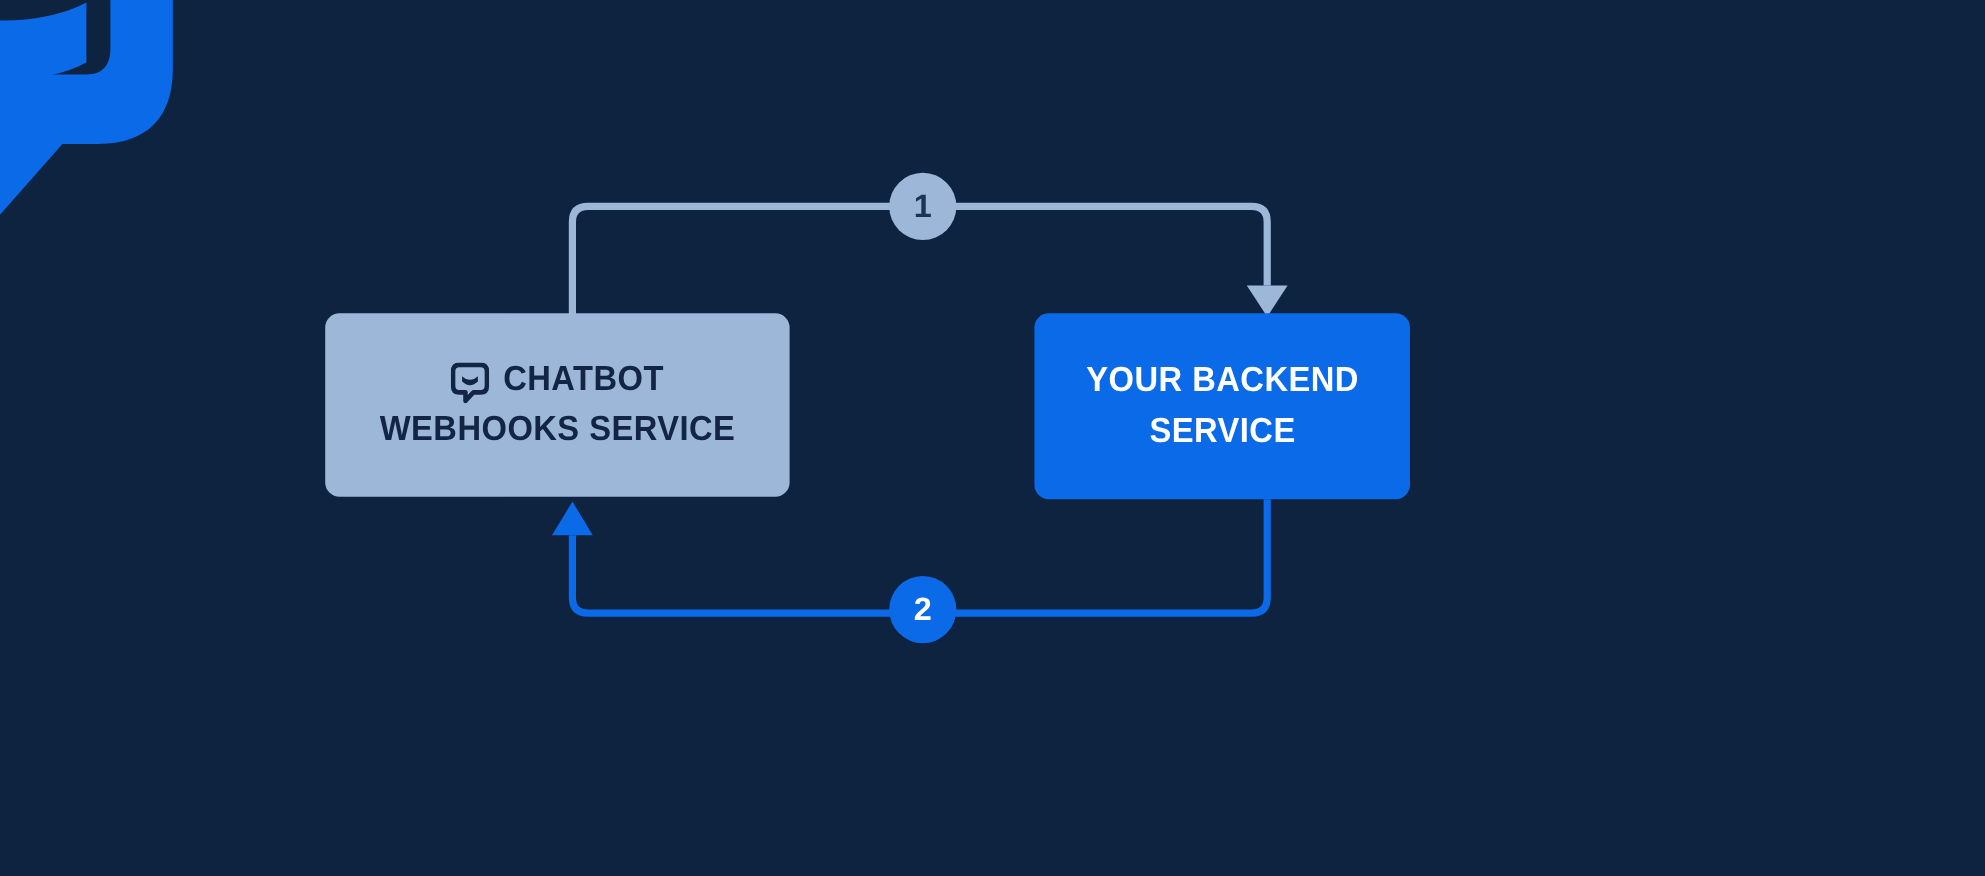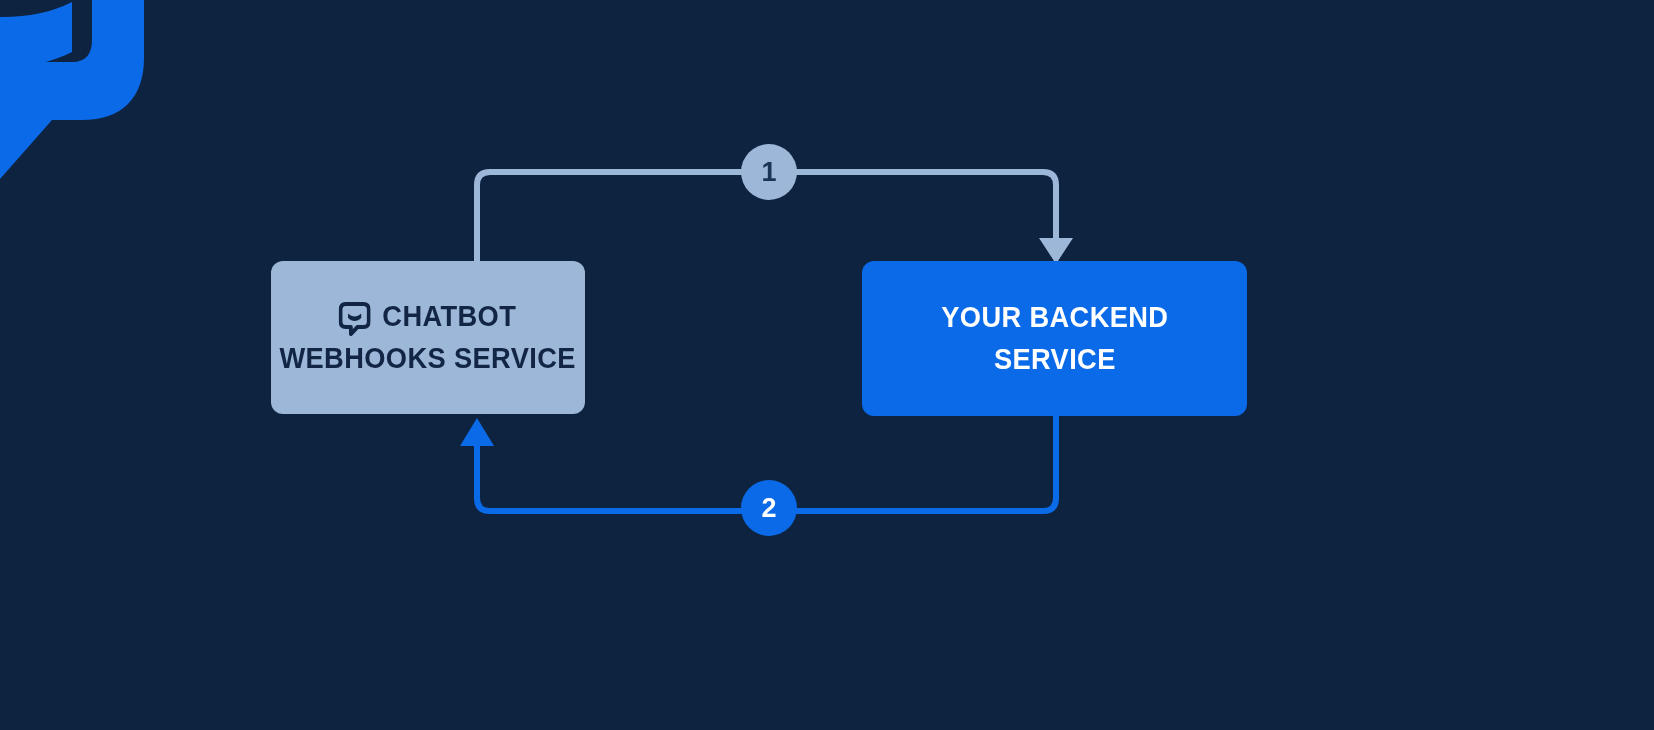--- a/index.html
+++ b/index.html
@@ -29,28 +29,28 @@
     border-radius: 12px;
     display: flex;
     align-items: center;
     justify-content: center;
     box-sizing: border-box;
     text-align: center;
   }
   #node-chatbot {
     left: 271px;
     top: 261px;
-    width: 314px;
+    width: 387px;
     height: 153px;
     background: #9db7d9;
   }
   #node-backend {
     left: 862px;
     top: 261px;
-    width: 385px;
+    width: 313px;
     height: 155px;
     background: #0b6ae8;
   }
   .node-label {
     font-family: "Liberation Sans", sans-serif;
     font-weight: 700;
     font-size: 29px;
     letter-spacing: 0.4px;
     line-height: 1.42;
     text-transform: uppercase;

